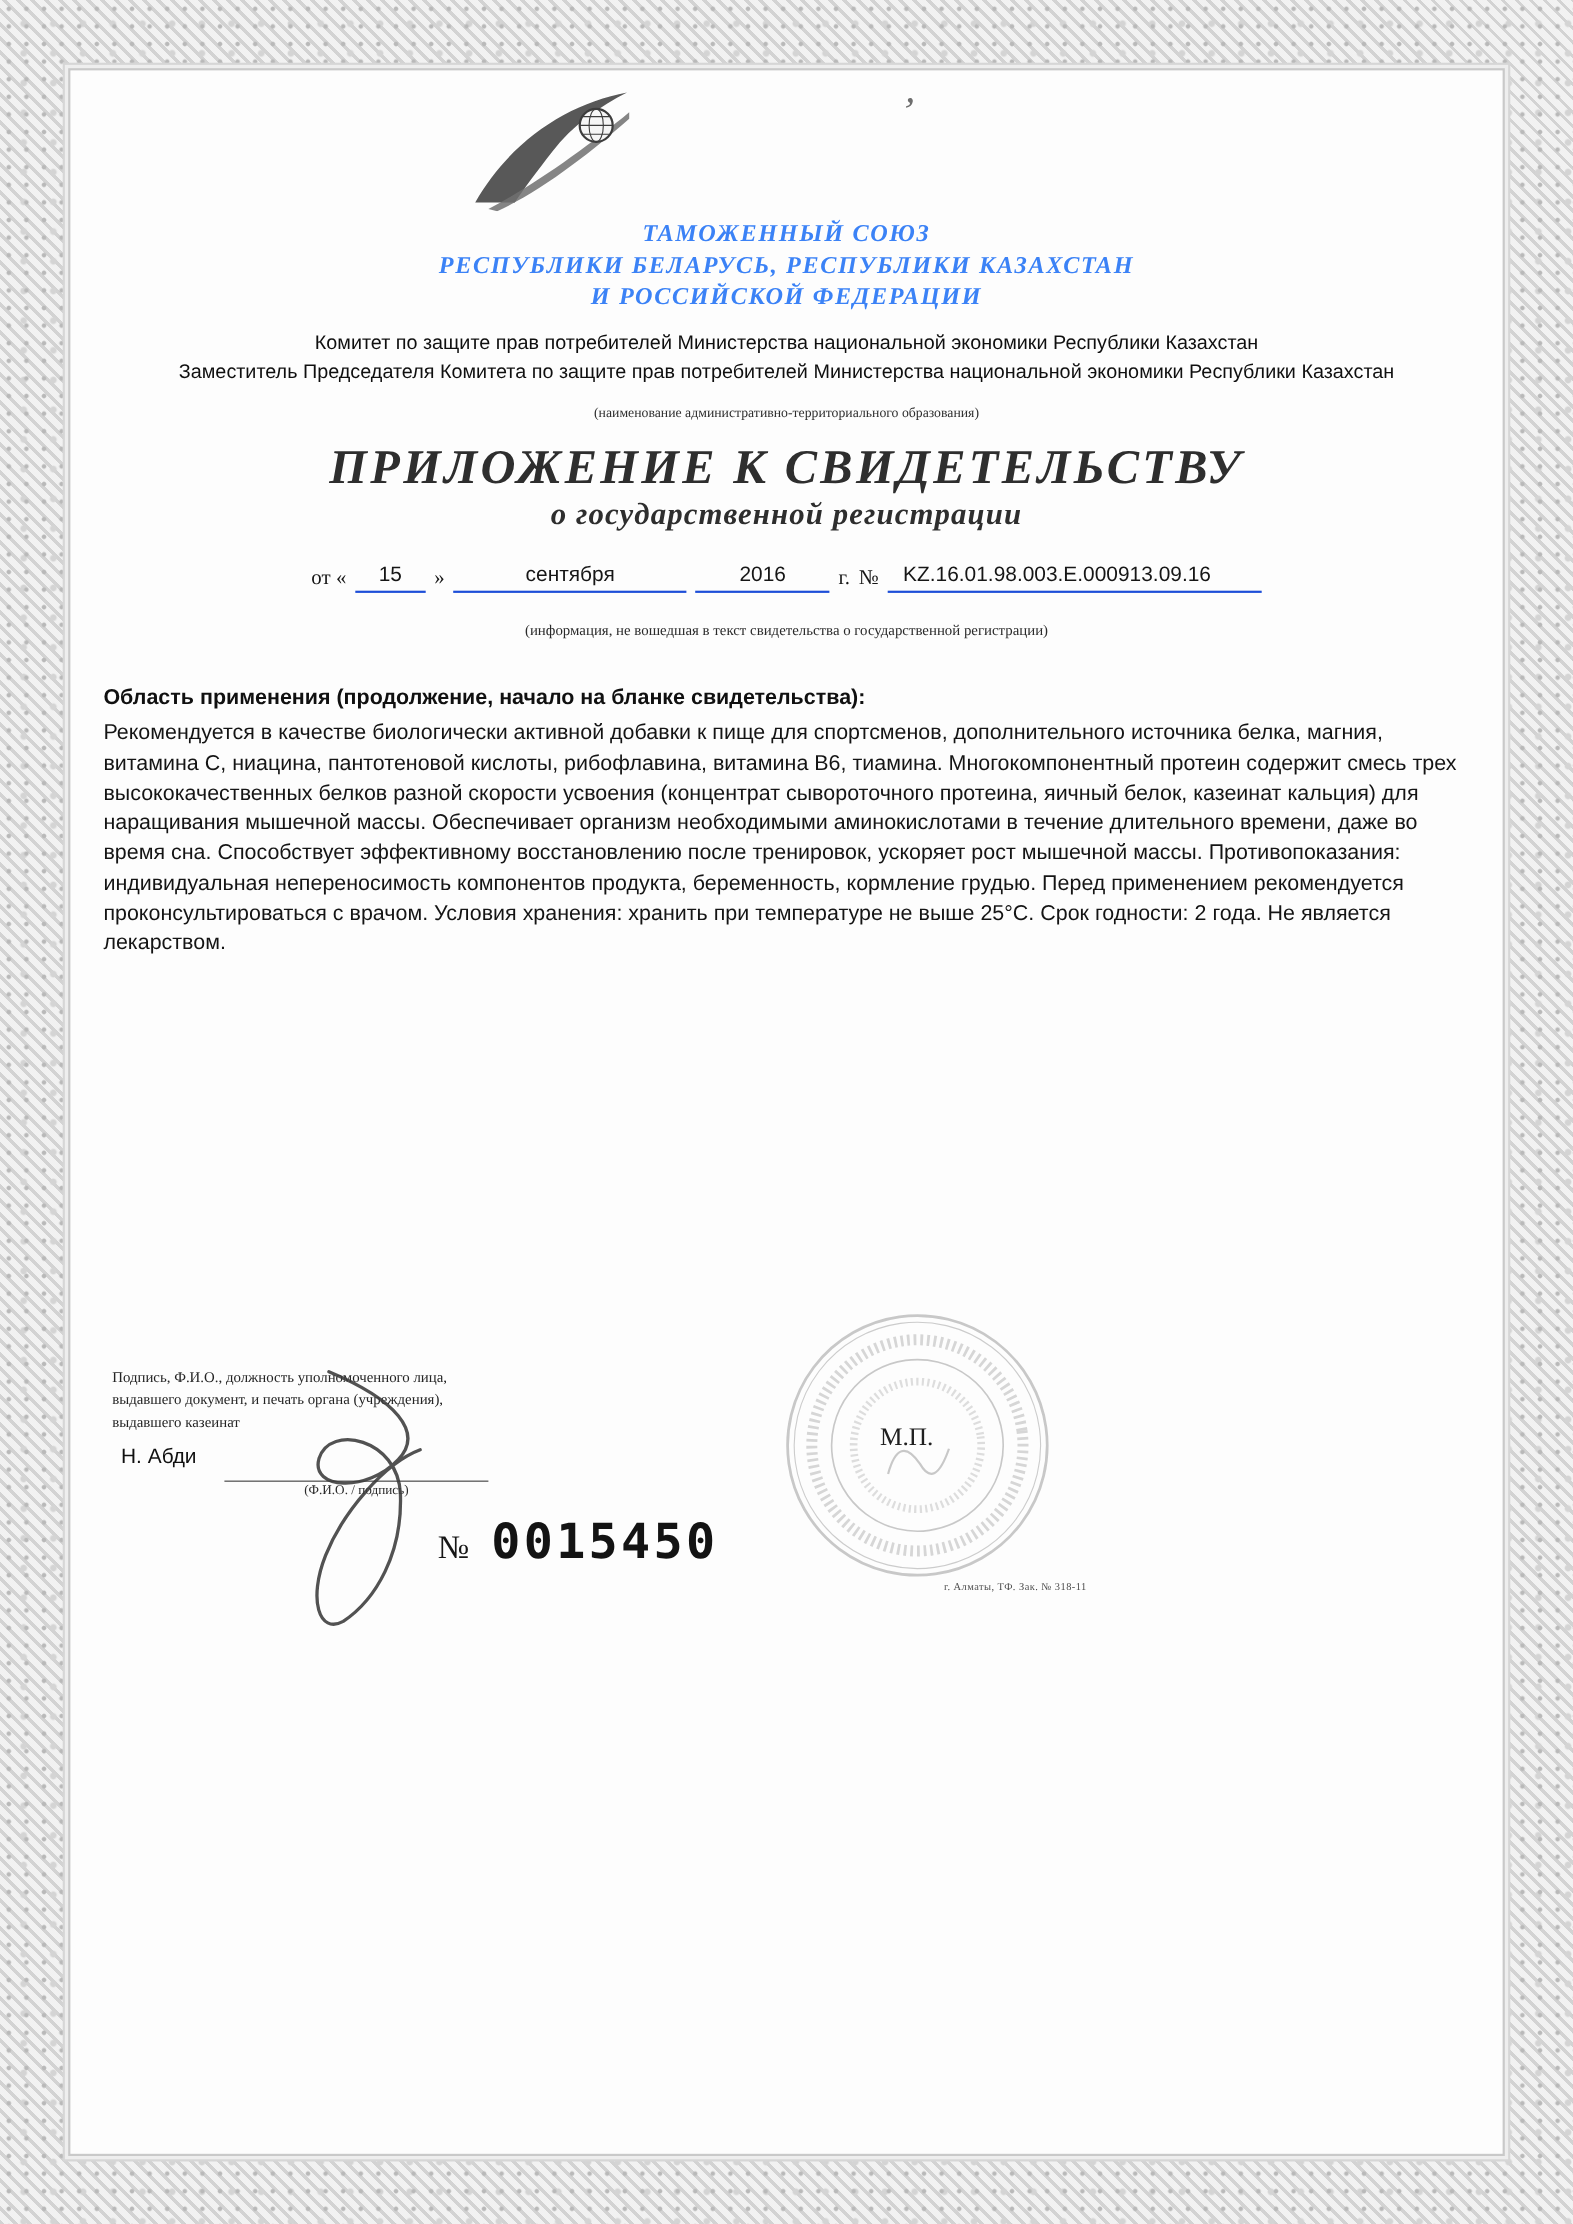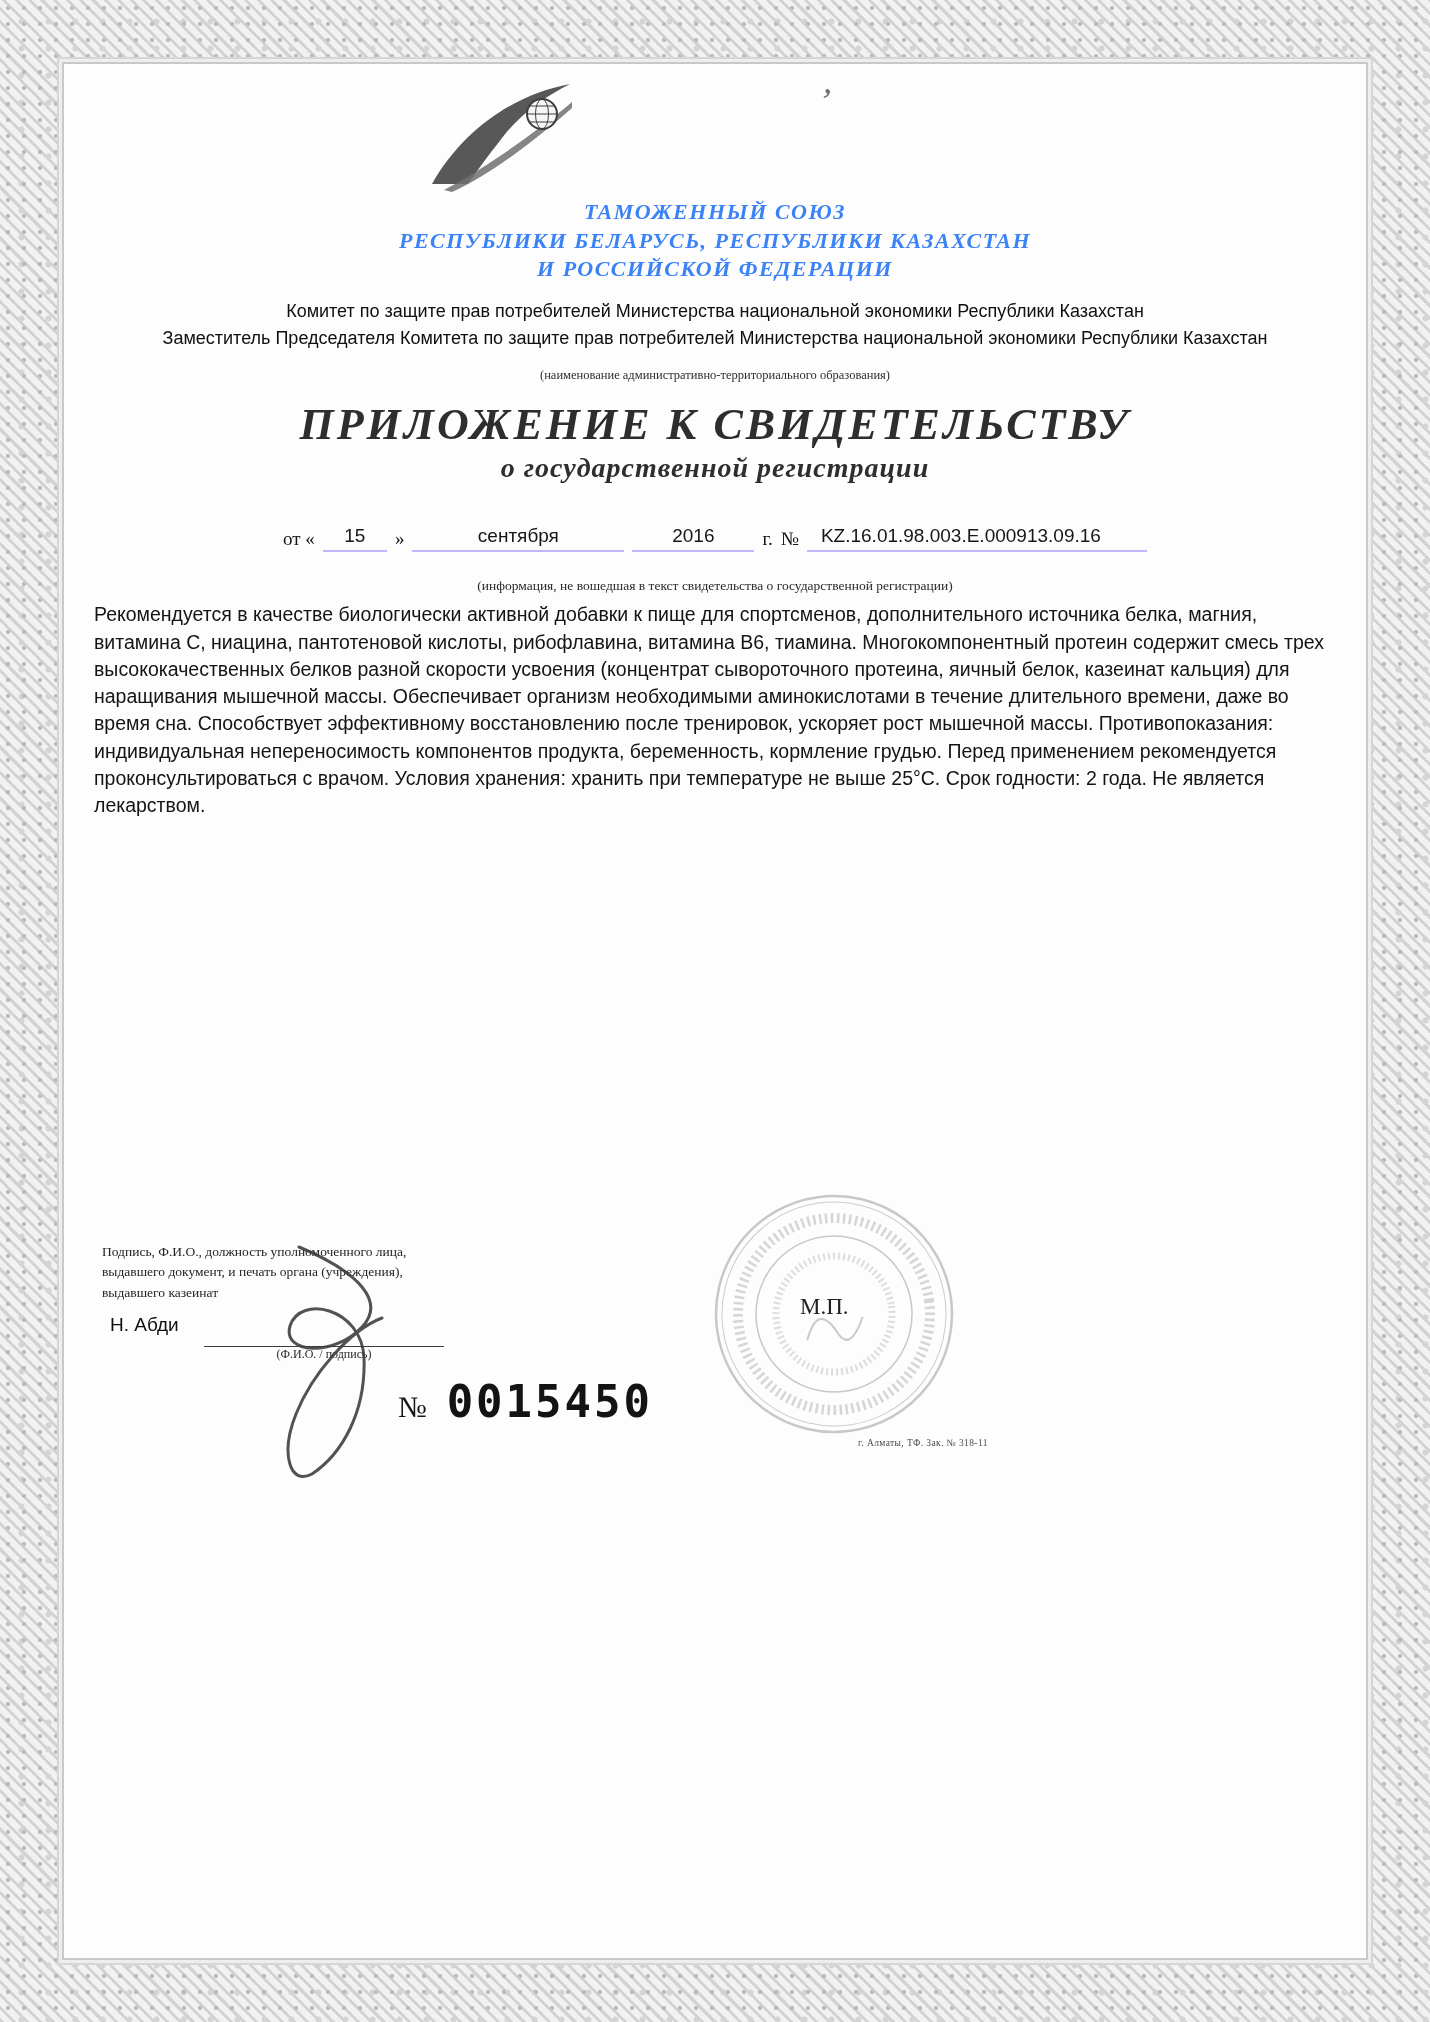--- a/index.html
+++ b/index.html
@@ -43,21 +43,21 @@
   .title-main{margin-top:16px;text-align:center;
     font-family:"Liberation Serif", serif;font-style:italic;font-weight:bold;
     font-size:44px;letter-spacing:3px;color:#2e2e2e;}
   .title-sub{margin-top:2px;text-align:center;
     font-family:"Liberation Serif", serif;font-style:italic;font-weight:bold;
     font-size:28px;letter-spacing:1px;color:#2e2e2e;}
 
   .dateline{margin-top:28px;display:flex;justify-content:center;align-items:flex-end;
     gap:8px;font-size:19px;color:#161616;}
   .dateline .lbl{font-family:"Liberation Serif", serif;padding-bottom:2px;}
-  .blank{border-bottom:2px solid #c4b5fd;text-align:center;padding:0 6px 3px;margin-top:13px;}
+  .blank{border-bottom:2px solid #1d4ed8;text-align:center;padding:0 6px 3px;}
   .blank.day{min-width:52px;}
   .blank.month{min-width:200px;}
   .blank.year{min-width:110px;}
   .blank.regnum{min-width:320px;text-align:left;padding-left:14px;}
 
   .info-caption{margin-top:26px;text-align:center;
     font-family:"Liberation Serif", serif;font-size:13.5px;color:#2a2a2a;}
 
   .body-heading{margin:42px 30px 0 30px;font-size:19.5px;font-weight:bold;color:#101010;}
   .body-paragraph{margin:7px 28px 0 30px;font-size:19.5px;line-height:1.4;color:#141414;}
@@ -121,20 +121,21 @@
       <span class="lbl">»</span>
       <span class="blank month">сентября</span>
       <span class="blank year">2016</span>
       <span class="lbl">г.</span>
       <span class="lbl">№</span>
       <span class="blank regnum">KZ.16.01.98.003.Е.000913.09.16</span>
     </div>
 
     <div class="info-caption">(информация, не вошедшая в текст свидетельства о государственной регистрации)</div>
 
+    <div class="body-heading">Область применения (продолжение, начало на бланке свидетельства):</div>
     <div class="body-paragraph">Рекомендуется в качестве биологически активной добавки к пище для спортсменов, дополнительного источника белка, магния, витамина С, ниацина, пантотеновой кислоты, рибофлавина, витамина В6, тиамина. Многокомпонентный протеин содержит смесь трех высококачественных белков разной скорости усвоения (концентрат сывороточного протеина, яичный белок, казеинат кальция) для наращивания мышечной массы. Обеспечивает организм необходимыми аминокислотами в течение длительного времени, даже во время сна. Способствует эффективному восстановлению после тренировок, ускоряет рост мышечной массы. Противопоказания: индивидуальная непереносимость компонентов продукта, беременность, кормление грудью. Перед применением рекомендуется проконсультироваться с врачом. Условия хранения: хранить при температуре не выше 25°С. Срок годности: 2 года. Не является лекарством.</div>
 
     <div class="sig-caption">
       <div>Подпись, Ф.И.О.,  должность уполномоченного лица,</div>
       <div>выдавшего документ, и печать органа (учреждения),</div>
       <div>выдавшего казеинат</div>
     </div>
 
     <span class="signature">
       <svg viewBox="0 0 230 270" width="230" height="270" aria-hidden="true">

